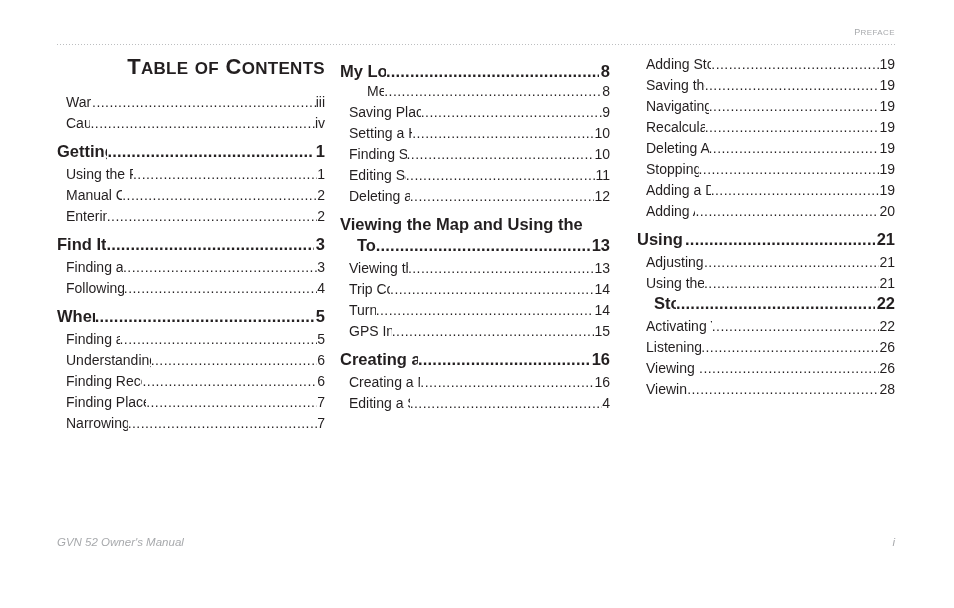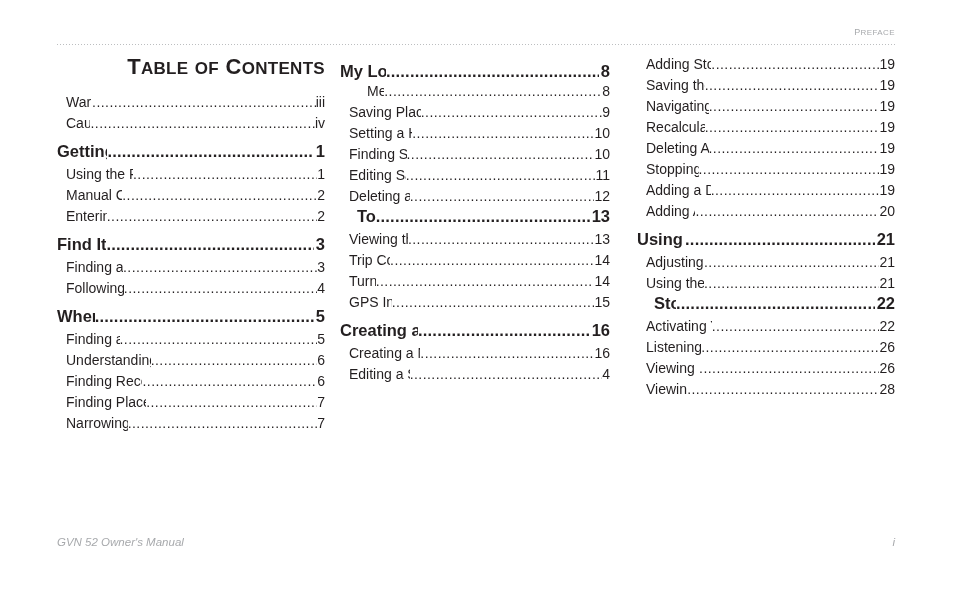--- a/index.html
+++ b/index.html
@@ -309,20 +309,21 @@
       <div class="entry sub">
         <span class="label">Editing Saved Places </span>
         <span class="leader"></span>
         <span class="pageno">11</span>
       </div>
       <div class="entry sub">
         <span class="label">Deleting a Saved Place</span>
         <span class="leader"></span>
         <span class="pageno">12</span>
       </div>
+      <div class="chapter-line1">Viewing the Map and Using the</div>
       <div class="entry chapter cont">
         <span class="label">Tools </span>
         <span class="leader"></span>
         <span class="pageno">13</span>
       </div>
       <div class="entry sub">
         <span class="label">Viewing the Map Page </span>
         <span class="leader"></span>
         <span class="pageno">13</span>
       </div>

